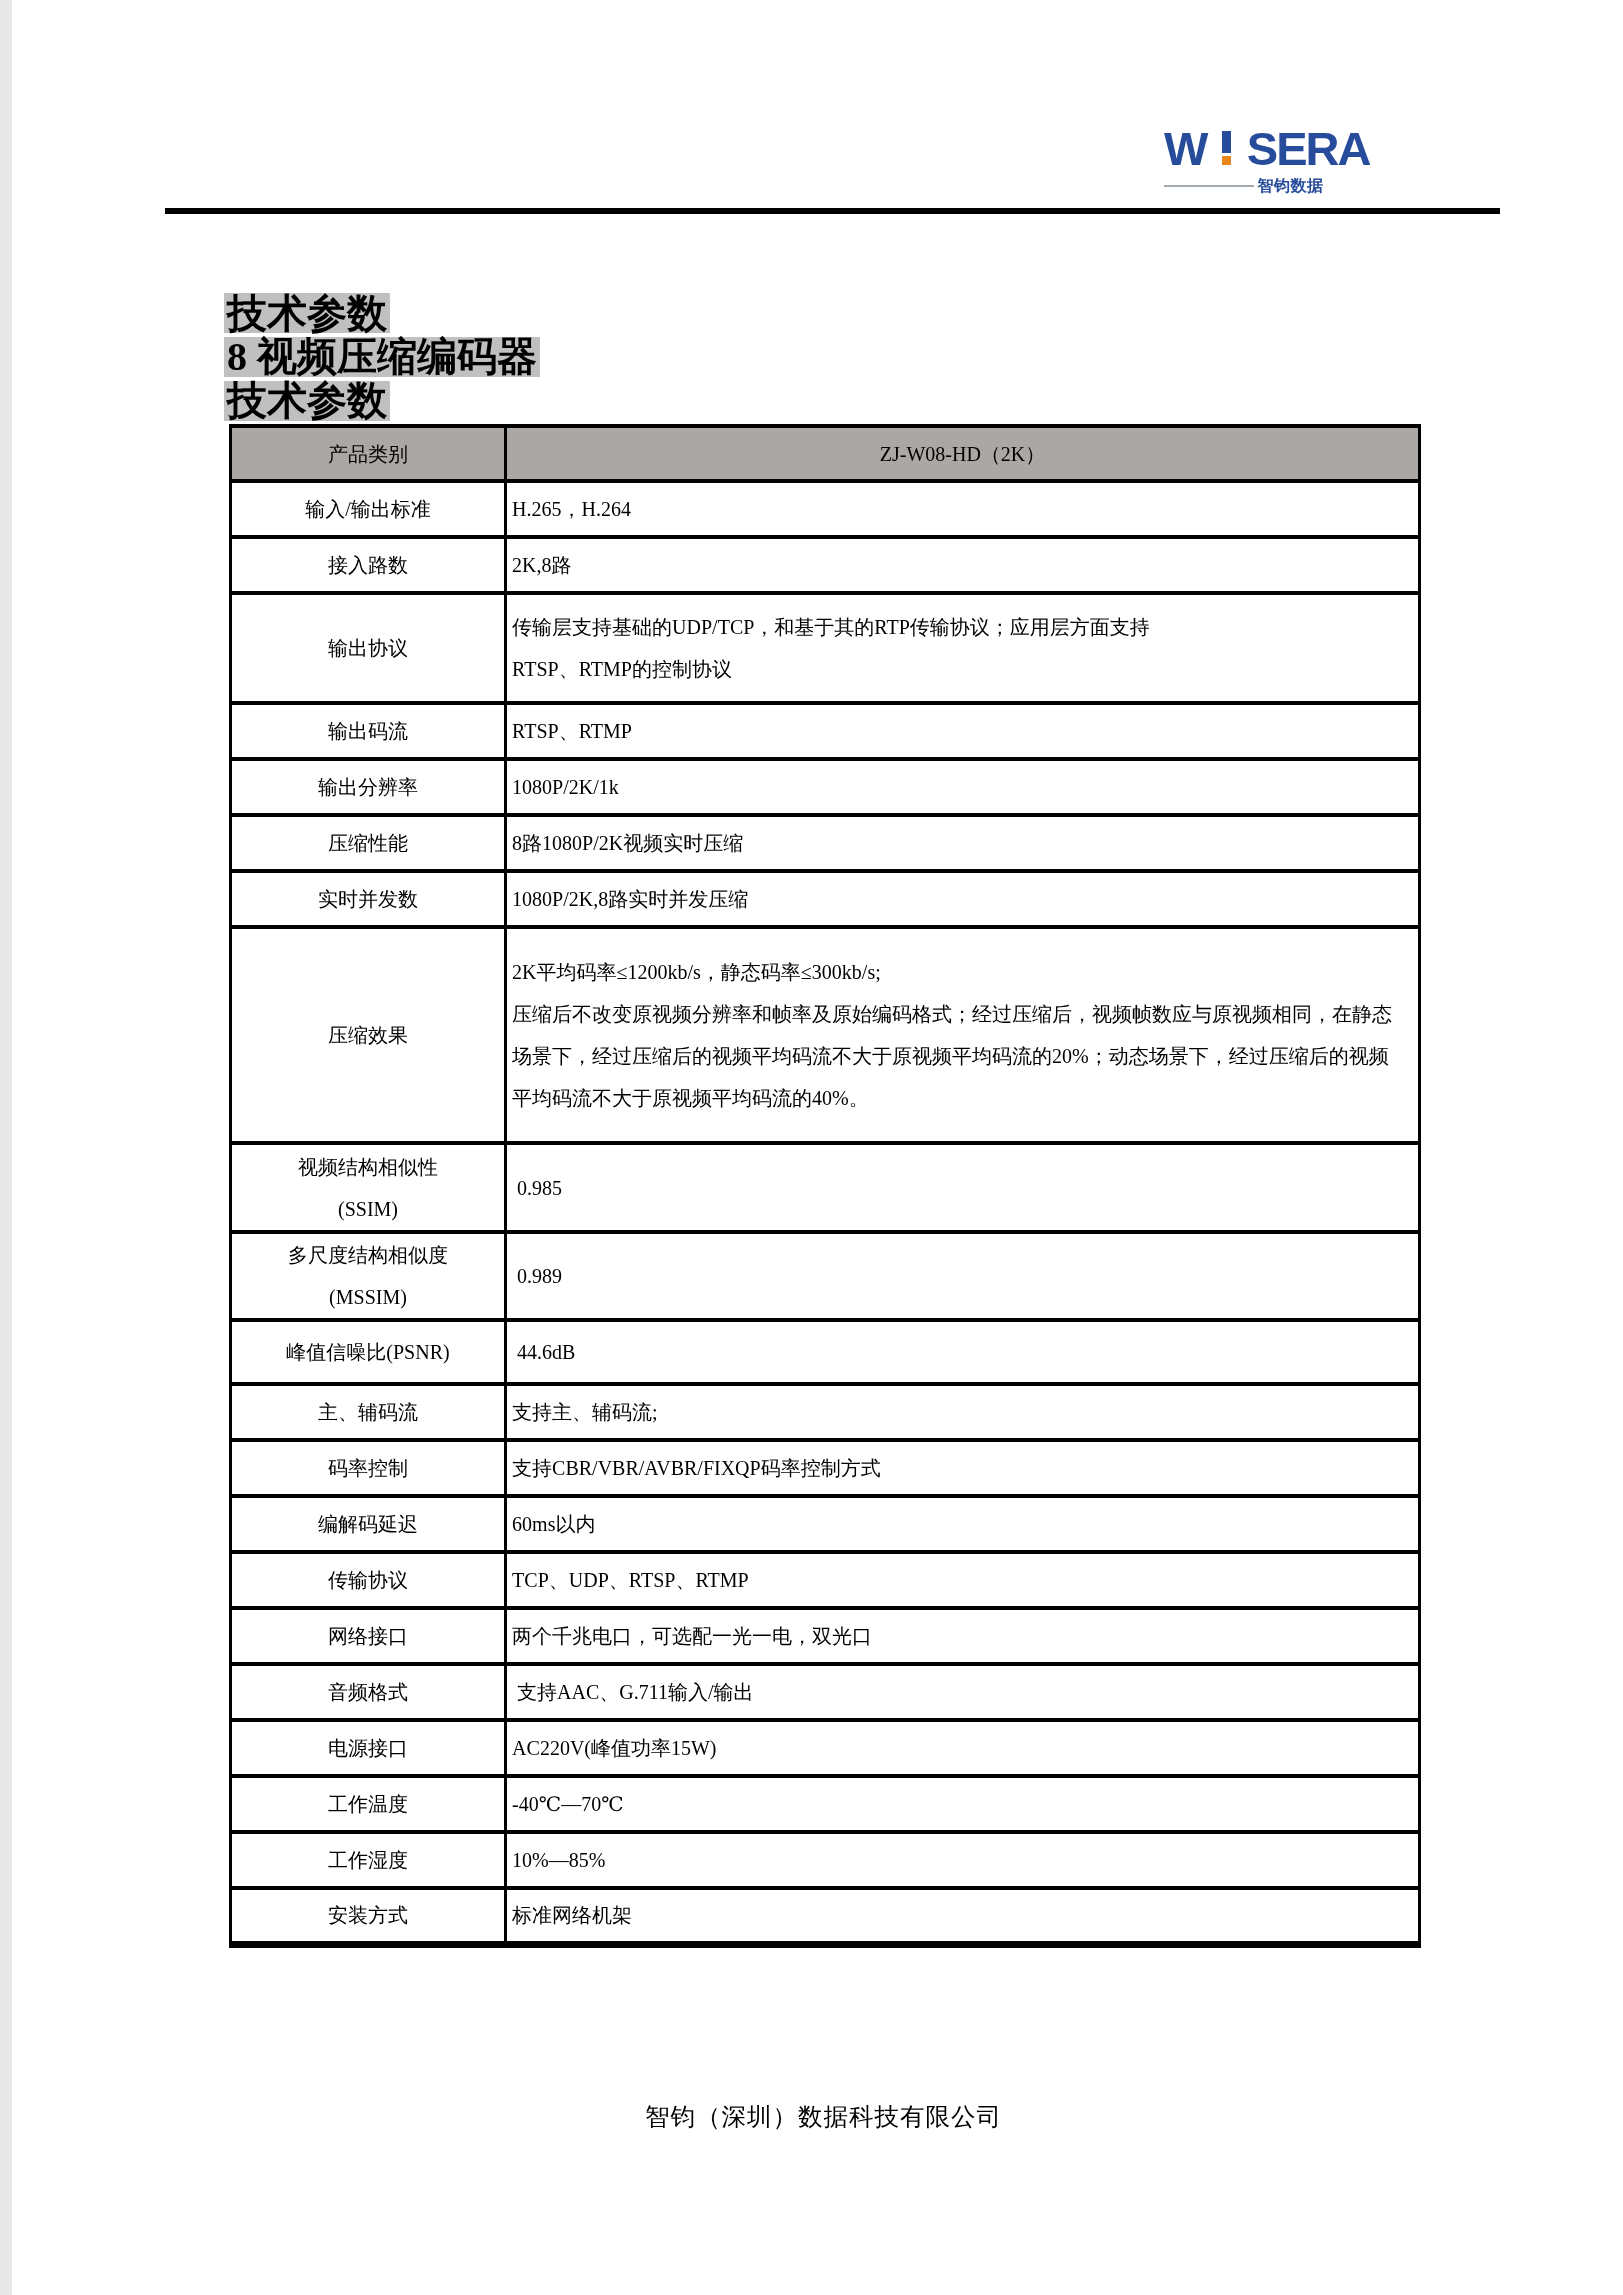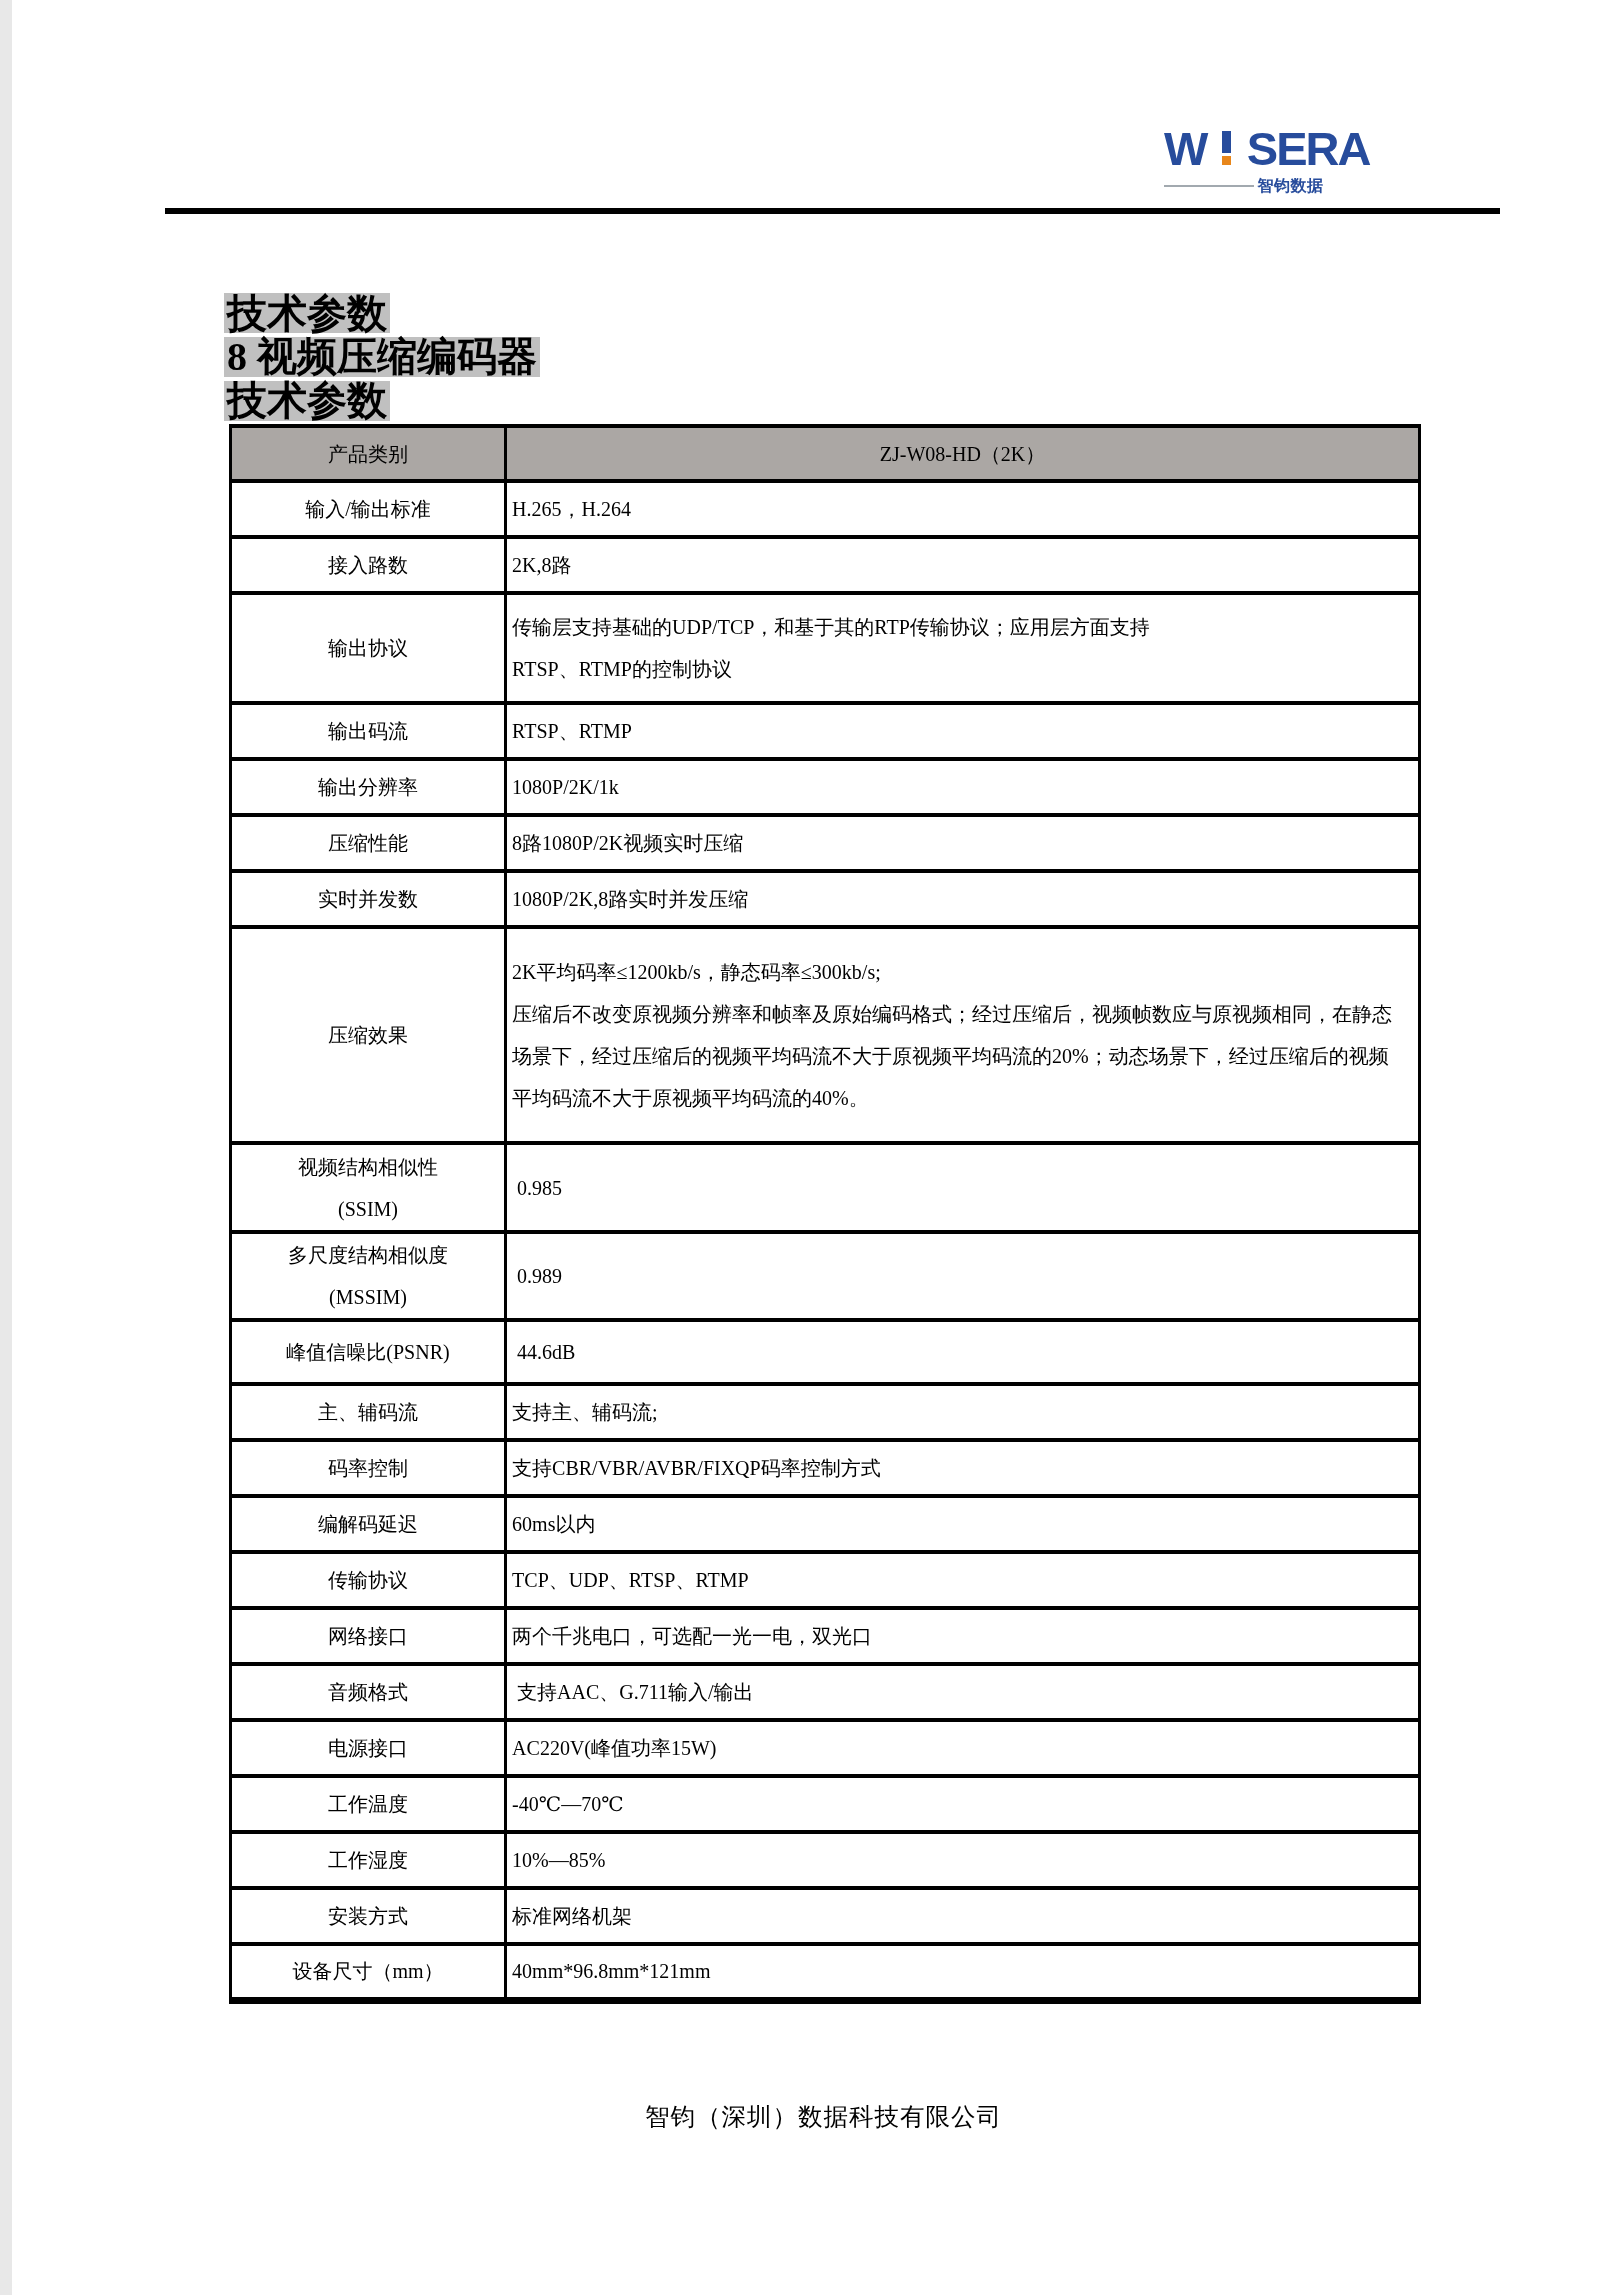--- a/index.html
+++ b/index.html
@@ -196,23 +196,19 @@
           <td class="value">-40℃—70℃</td>
         </tr>
         <tr>
           <td class="label">工作湿度</td>
           <td class="value">10%—85%</td>
         </tr>
         <tr>
           <td class="label">安装方式</td>
           <td class="value">标准网络机架</td>
         </tr>
-        <tr>
-          <td class="label">设备尺寸（mm）</td>
-          <td class="value">40mm*96.8mm*121mm</td>
-        </tr>
       </tbody>
   </table>
 
   <div class="footer">智钧（深圳）数据科技有限公司</div>
 
 </div>
 
 
 </body></html>

